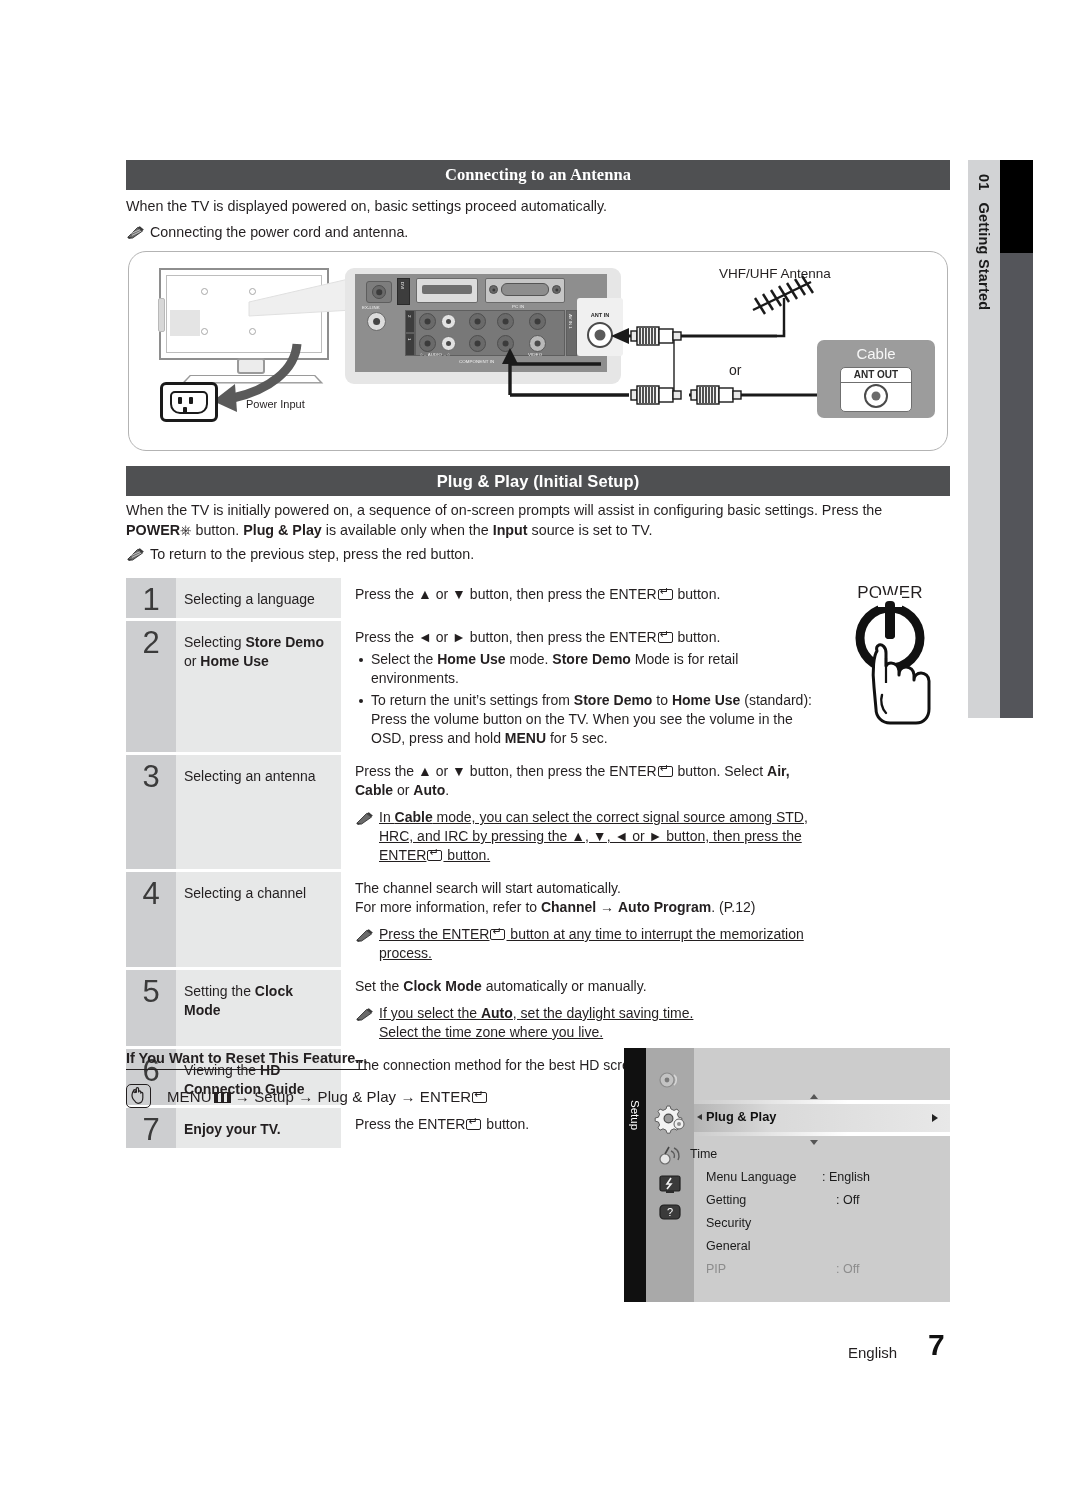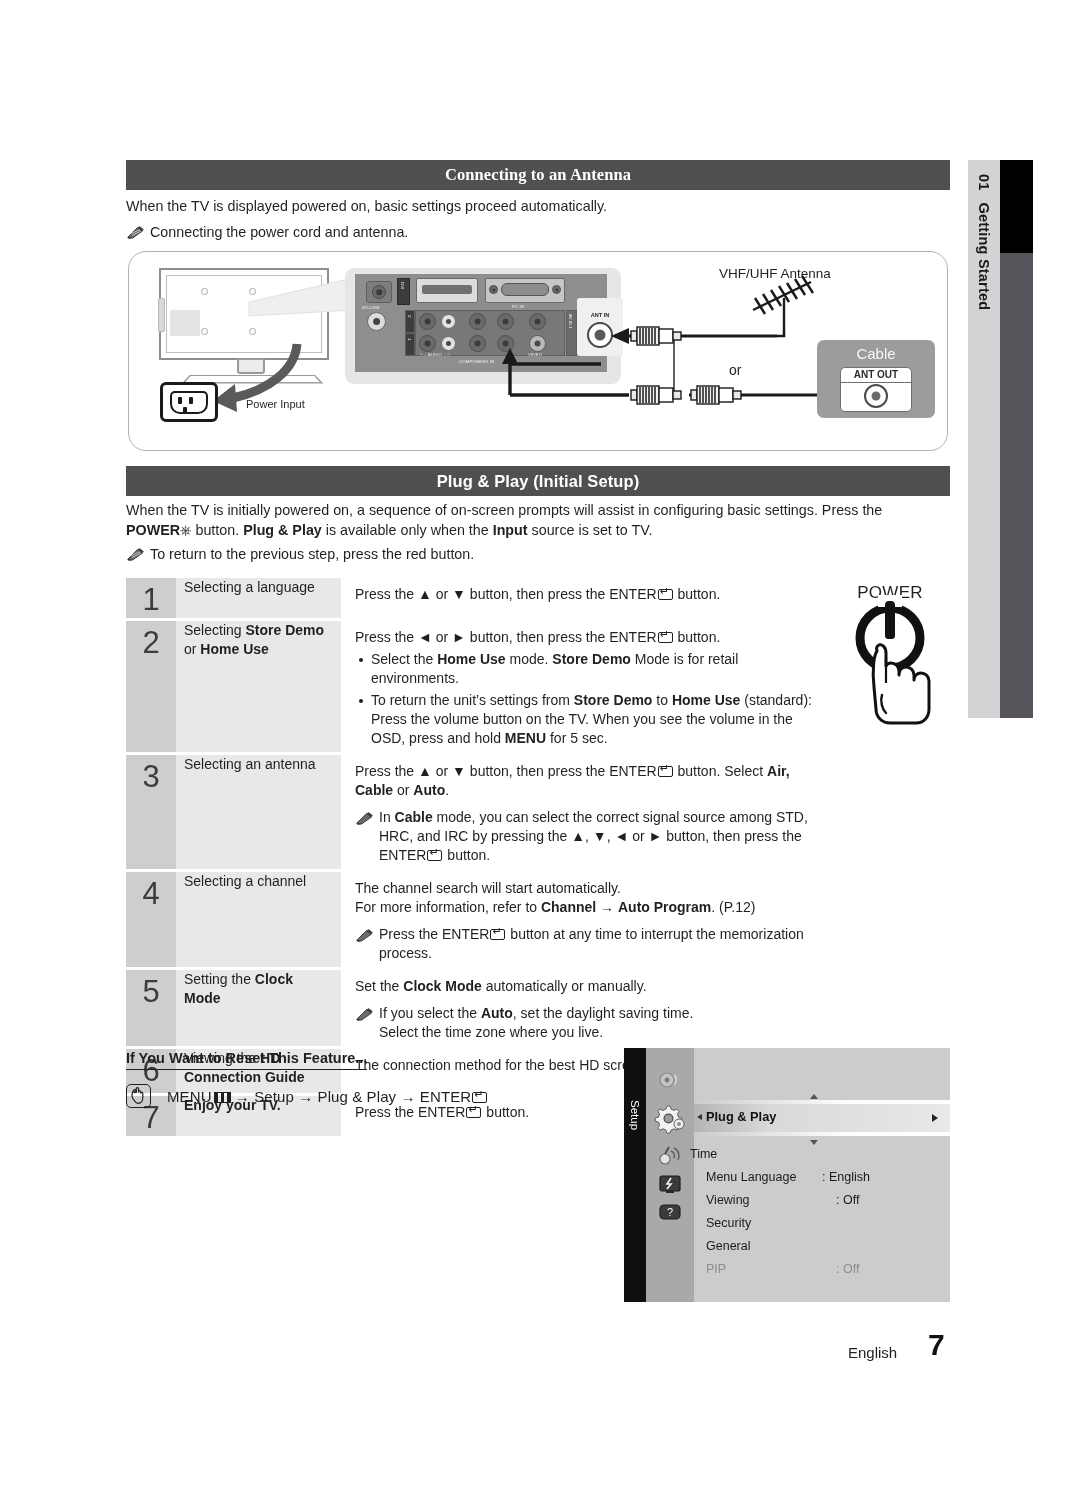--- a/index.html
+++ b/index.html
@@ -381,21 +381,21 @@
     text-align: center;
     padding-top: 4px;
     box-sizing: border-box;
     font-family: "Liberation Sans", sans-serif;
   }
   .step-name {
     flex: 0 0 165px;
     background: #e7e8e8;
     font-size: 14px;
     line-height: 19px;
-    padding: 0 8px 6px 8px;
+    padding: 12px 8px 6px 8px;
     box-sizing: border-box;
     color: #231f20;
   }
   .step-desc {
     flex: 1 1 auto;
     background: #ffffff;
     font-size: 14px;
     line-height: 19px;
     padding: 7px 0 4px 14px;
     box-sizing: border-box;
@@ -403,21 +403,21 @@
   }
   .step-desc .bullet { display: flex; margin-top: 3px; }
   .step-desc .bullet .dot {
     flex: 0 0 auto;
     margin: 8px 8px 0 4px;
     width: 4px; height: 4px;
     border-radius: 50%;
     background: #231f20;
   }
   .step-desc .note { display: flex; margin-top: 8px; }
-  .step-desc .note .body { flex: 1 1 auto; }
+  .step-desc .note .body { flex: 1 1 auto; text-decoration: underline; }
 
   
   .enterkey {
     display: inline-block;
     width: 15px; height: 11px;
     border: 1.5px solid #231f20;
     border-radius: 2px;
     position: relative;
     vertical-align: -1px;
     margin: 0 1px 0 1px;
@@ -1027,21 +1027,21 @@
   <div class="osd-arrow-r" style="left:308px;top:66px;"></div>
   <div class="osd-caret" style="left:186px;top:46px;border-bottom:5px solid #555;"></div>
   <div class="osd-caret" style="left:186px;top:92px;border-top:5px solid #555;"></div>
 
   <div class="osd-item" style="left:66px;top:99px;">Time</div>
   <div class="osd-val" style="left:212px;top:99px;"></div>
 
   <div class="osd-item" style="left:82px;top:122px;">Menu Language</div>
   <div class="osd-val" style="left:198px;top:122px;">: English</div>
 
-  <div class="osd-item" style="left:82px;top:145px;">Viewing</div>
+  <div class="osd-item" style="left:82px;top:145px;">Getting</div>
   <div class="osd-val" style="left:212px;top:145px;">: Off</div>
 
   <div class="osd-item" style="left:82px;top:168px;">Security</div>
   <div class="osd-val" style="left:212px;top:168px;"></div>
 
   <div class="osd-item" style="left:82px;top:191px;">General</div>
   <div class="osd-val" style="left:212px;top:191px;"></div>
 
   <div class="osd-item" style="left:82px;top:214px;color:#8d8d8d;">PIP</div>
   <div class="osd-val" style="left:212px;top:214px;color:#8d8d8d;">: Off</div>

